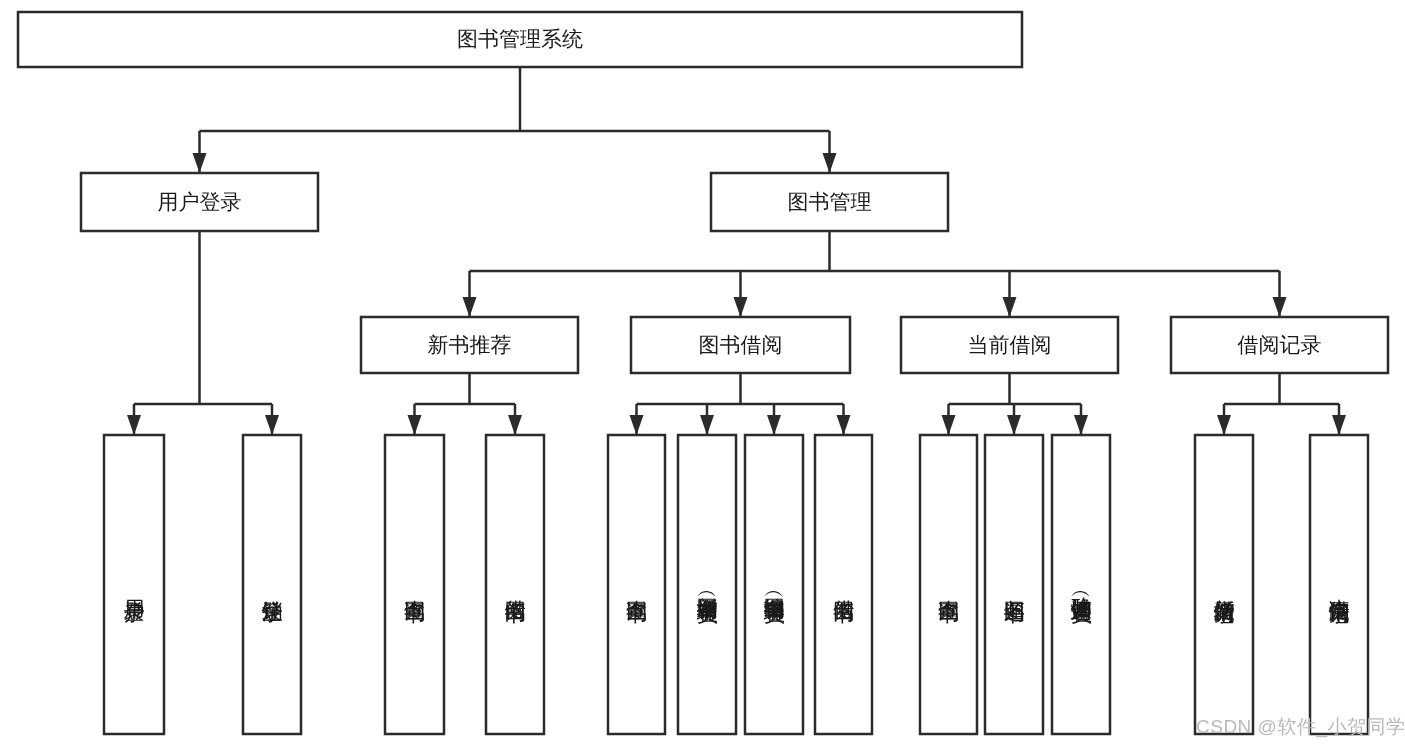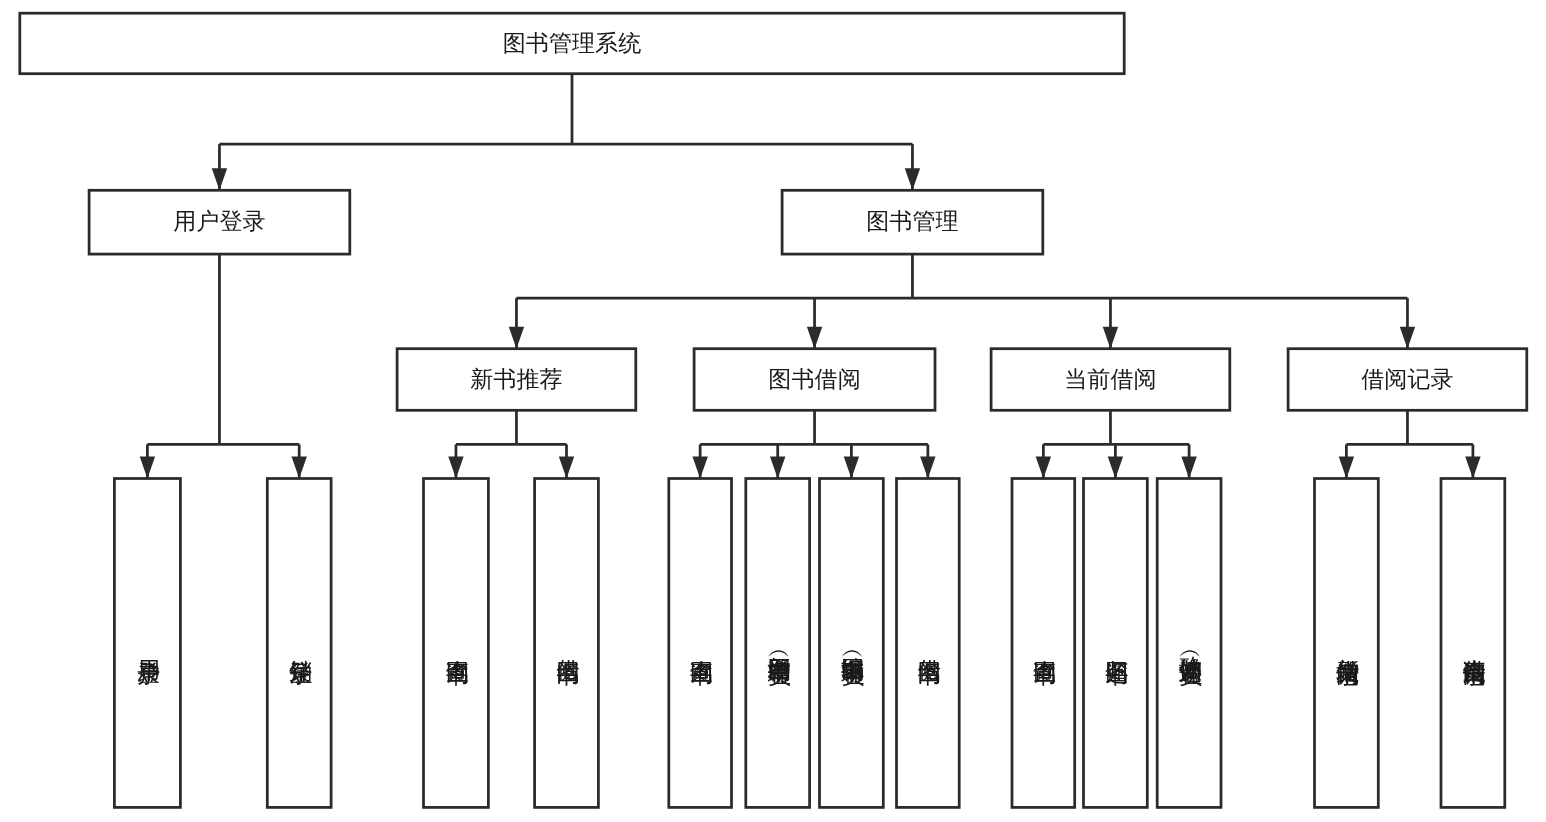--- a/index.html
+++ b/index.html
@@ -178,14 +178,15 @@
       <div class="node-label-v" style="left: 678px; top: 435px; width: 58px; height: 299px;">新增图书（管理员）</div>
       <div class="node-label-v" style="left: 745px; top: 435px; width: 58px; height: 299px;">编辑图书（管理员）</div>
       <div class="node-label-v" style="left: 815px; top: 435px; width: 57px; height: 299px;">借阅图书</div>
       <div class="node-label-v" style="left: 920px; top: 435px; width: 57px; height: 299px;">查询图书</div>
       <div class="node-label-v" style="left: 985px; top: 435px; width: 58px; height: 299px;">归还图书</div>
       <div class="node-label-v" style="left: 1052px; top: 435px; width: 58px; height: 299px;">确认归还（管理员）</div>
       <div class="node-label-v" style="left: 1195px; top: 435px; width: 58px; height: 299px;">新增借阅记录</div>
       <div class="node-label-v" style="left: 1310px; top: 435px; width: 58px; height: 299px;">查询借阅记录</div>
     </div>
 
+  <div class="watermark" style="left: 1196px; top: 714px;">CSDN @软件_小贺同学</div>
 
 </div>
 
 </body></html>

